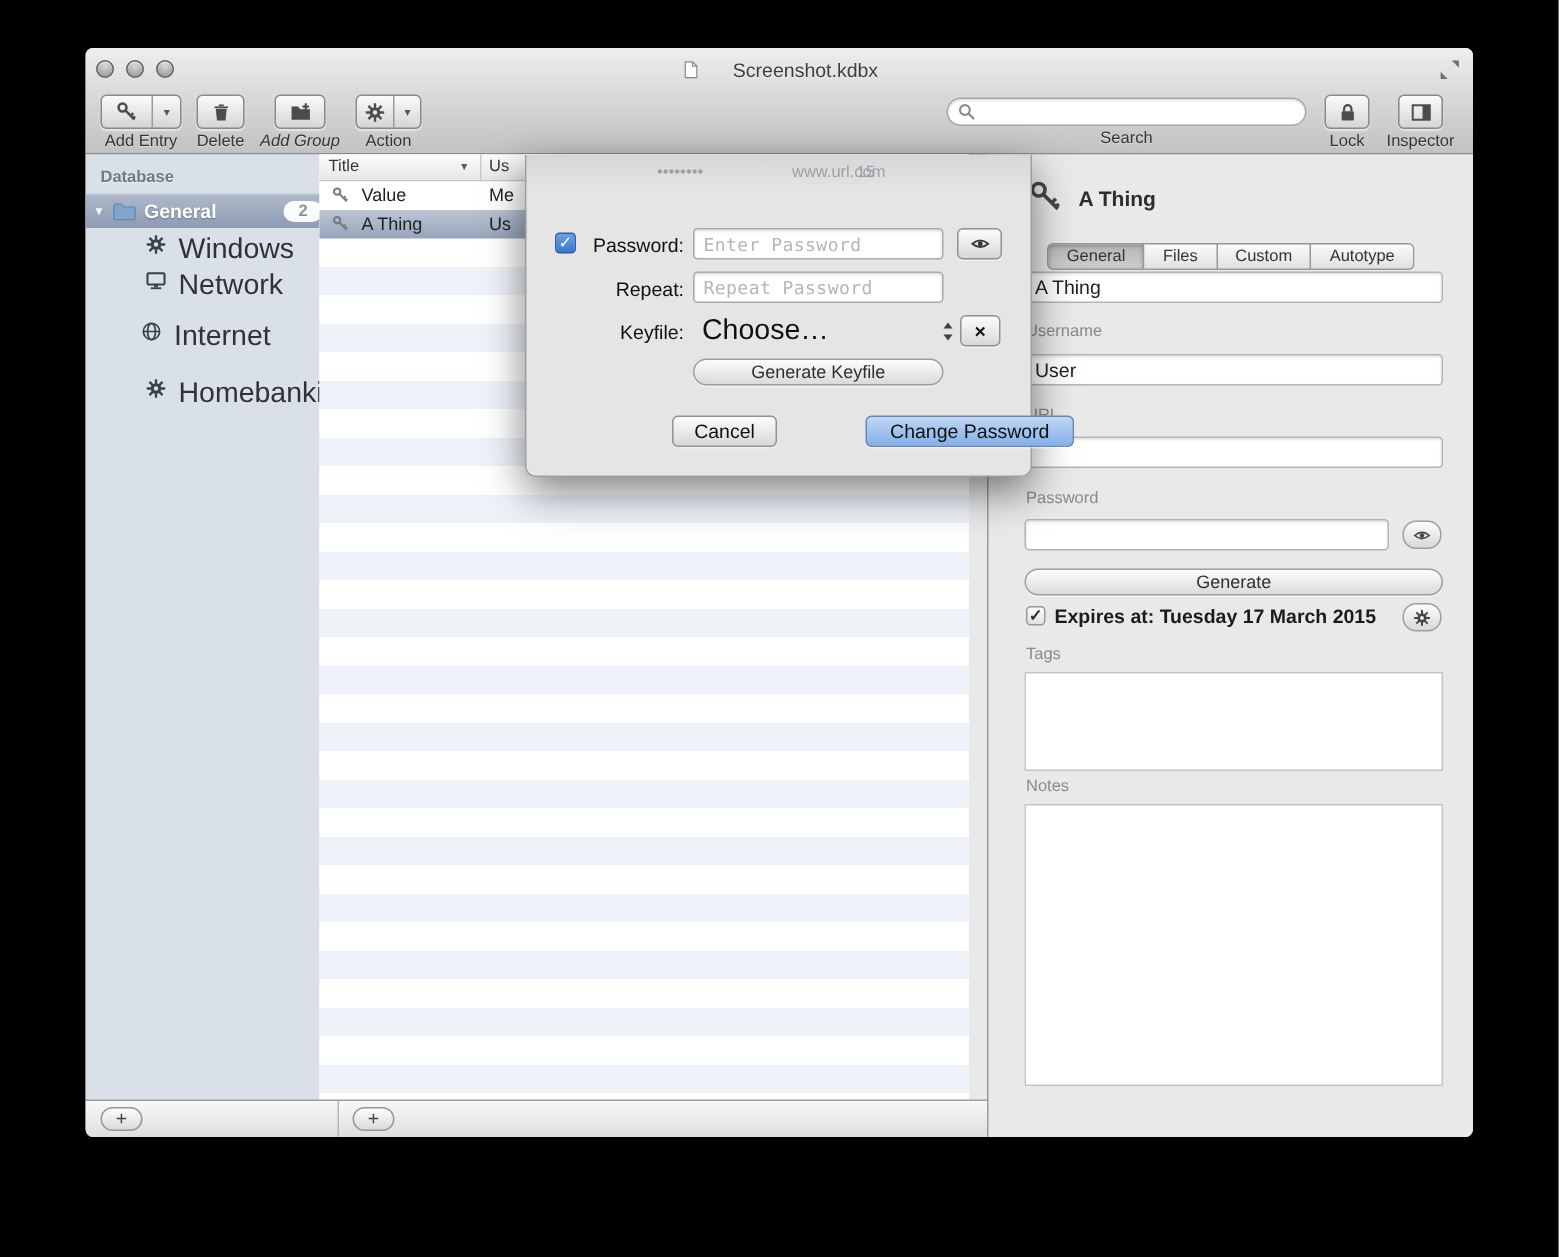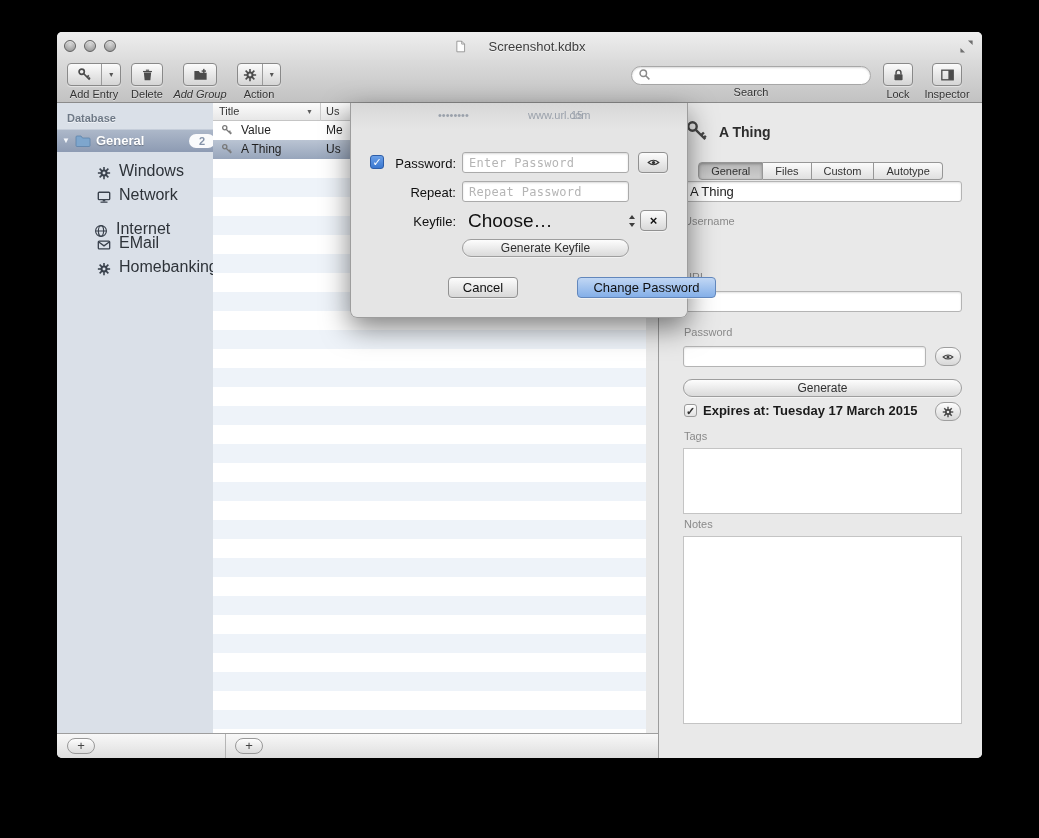--- a/index.html
+++ b/index.html
@@ -21,21 +21,21 @@
 .caret{font-size:8px;color:#555;line-height:1;}
 .searchbox{position:relative;width:240px;height:19px;margin:2px auto 0;}
 .searchbox input{width:100%;height:100%;border:1px solid #a7a7a7;border-radius:10px;background:#fff;padding:0 8px 0 24px;font-size:12px;outline:none;box-shadow:inset 0 1px 2px rgba(0,0,0,.15);}
 .searchbox .mag{position:absolute;left:7px;top:3px;}
 .sidebar{position:absolute;left:0;top:71px;width:168px;height:630px;background:#dae0e8;border-right:1px solid #a9afb6;}
 .sbheader{position:absolute;left:10px;top:9px;font-size:11px;font-weight:bold;color:#6e7987;text-shadow:0 1px 0 rgba(255,255,255,.6);}
 .sbgroup{position:absolute;left:0;top:26px;width:100%;height:23px;background:linear-gradient(#aeb9ca,#8d9bb3);display:flex;align-items:center;box-shadow:inset 0 1px 0 rgba(255,255,255,.3);}
 .disclosure{width:18px;text-align:center;font-size:8px;color:#f4f7fb;}
 .glabel{font-size:13px;font-weight:bold;color:#fff;text-shadow:0 1px 1px rgba(0,0,0,.3);margin-left:5px;flex:1;}
 .badge{margin-right:9px;background:rgba(255,255,255,.95);border-radius:9px;min-width:26px;text-align:center;font-size:11px;font-weight:bold;color:#8593a9;padding:1px 7px;}
-.sbitem{position:absolute;left:0;width:100%;height:24px;display:flex;align-items:flex-end;padding-left:40px;font-size:16px;color:#2e3339;}
+.sbitem{position:absolute;left:0;width:100%;height:24px;display:flex;align-items:flex-start;padding-left:40px;font-size:19px;color:#2e3339;}
 .sbitem .ic{margin-right:8px;color:#39414c;}
 .listpane{position:absolute;left:156px;top:71px;width:433px;height:630px;background:#ffffff;}
 .lheader{position:absolute;left:0;top:0;width:100%;height:18px;background:linear-gradient(#fcfcfc,#e7e7e7);border-bottom:1px solid #c5c5c5;font-size:11px;color:#363636;}
 .hcell{position:absolute;top:0;height:17px;line-height:17px;}
 .hdiv{position:absolute;left:107px;top:0;height:18px;border-left:1px solid #cccccc;}
 .sortarrow{position:absolute;left:93px;top:5px;font-size:7px;color:#5d5d5d;}
 .lrows{position:absolute;left:0;top:18px;width:100%;height:612px;background:repeating-linear-gradient(to bottom,#ffffff 0 19px,#eef3f9 19px 38px);}
 .lrow{position:absolute;left:0;width:100%;height:19px;font-size:12px;color:#1f1f1f;}
 .lrow.selected{background:linear-gradient(#bac4d3,#97a5bb);}
 .keyic{position:absolute;left:8px;top:3px;color:#787878;}
@@ -236,29 +236,20 @@
     <div class="sbitem" style="top:111px;padding-left:37px;">
       <span class="ic">
           <svg width="14" height="14" viewBox="0 0 16 16" fill="none" stroke="currentColor" stroke-width="1.3">
             <circle cx="8" cy="8" r="6.2"></circle>
             <ellipse cx="8" cy="8" rx="3" ry="6.2"></ellipse>
             <line x1="1.8" y1="8" x2="14.2" y2="8"></line>
           </svg>
         </span>
       <span>Internet</span>
     </div>
-    <div class="sbitem" style="top:125px;">
-      <span class="ic">
-          <svg width="14" height="14" viewBox="0 0 16 16">
-            <rect x="1.5" y="3.5" width="13" height="9" rx="1" fill="none" stroke="currentColor" stroke-width="1.5"></rect>
-            <path d="M2 4.5 L8 9 L14 4.5" fill="none" stroke="currentColor" stroke-width="1.5"></path>
-          </svg>
-        </span>
-      <span>EMail</span>
-    </div>
     <div class="sbitem" style="top:149px;">
       <span class="ic">
           <svg width="14" height="14" viewBox="0 0 16 16">
             <g stroke="currentColor" stroke-width="1.8">
               <line x1="8" y1="1" x2="8" y2="15"></line>
               <line x1="1" y1="8" x2="15" y2="8"></line>
               <line x1="3" y1="3" x2="13" y2="13"></line>
               <line x1="13" y1="3" x2="3" y2="13"></line>
             </g>
             <circle cx="8" cy="8" r="4" fill="currentColor"></circle>
@@ -315,20 +306,21 @@
       </span>
     <div class="ins-title">A Thing</div>
     <div class="tabs">
       <div class="tab active">General</div>
       <div class="tab">Files</div>
       <div class="tab">Custom</div>
       <div class="tab">Autotype</div>
     </div>
     <input class="field" style="left: 24px; top: 78px; width: 279px;" value="A Thing">
     <div class="ins-label" style="left:25px;top:112px;">Username</div>
+    <input class="field" style="left: 24px; top: 133px; width: 279px;" value="User">
     <div class="ins-label" style="left:25px;top:168px;">URL</div>
     <input class="field" style="left: 24px; top: 188px; width: 279px;" value="">
     <div class="ins-label" style="left:25px;top:223px;">Password</div>
     <input class="field" style="left: 24px; top: 243px; width: 243px;" value="">
     <div class="iconbtn" style="left:276px;top:244px;">
       <span>
           <svg width="14" height="12" viewBox="0 0 16 16">
             <path d="M1.5 8 Q8 2.5 14.5 8 Q8 13.5 1.5 8z" fill="none" stroke="currentColor" stroke-width="1.4"></path>
             <circle cx="8" cy="8" r="2" fill="currentColor"></circle>
           </svg>

